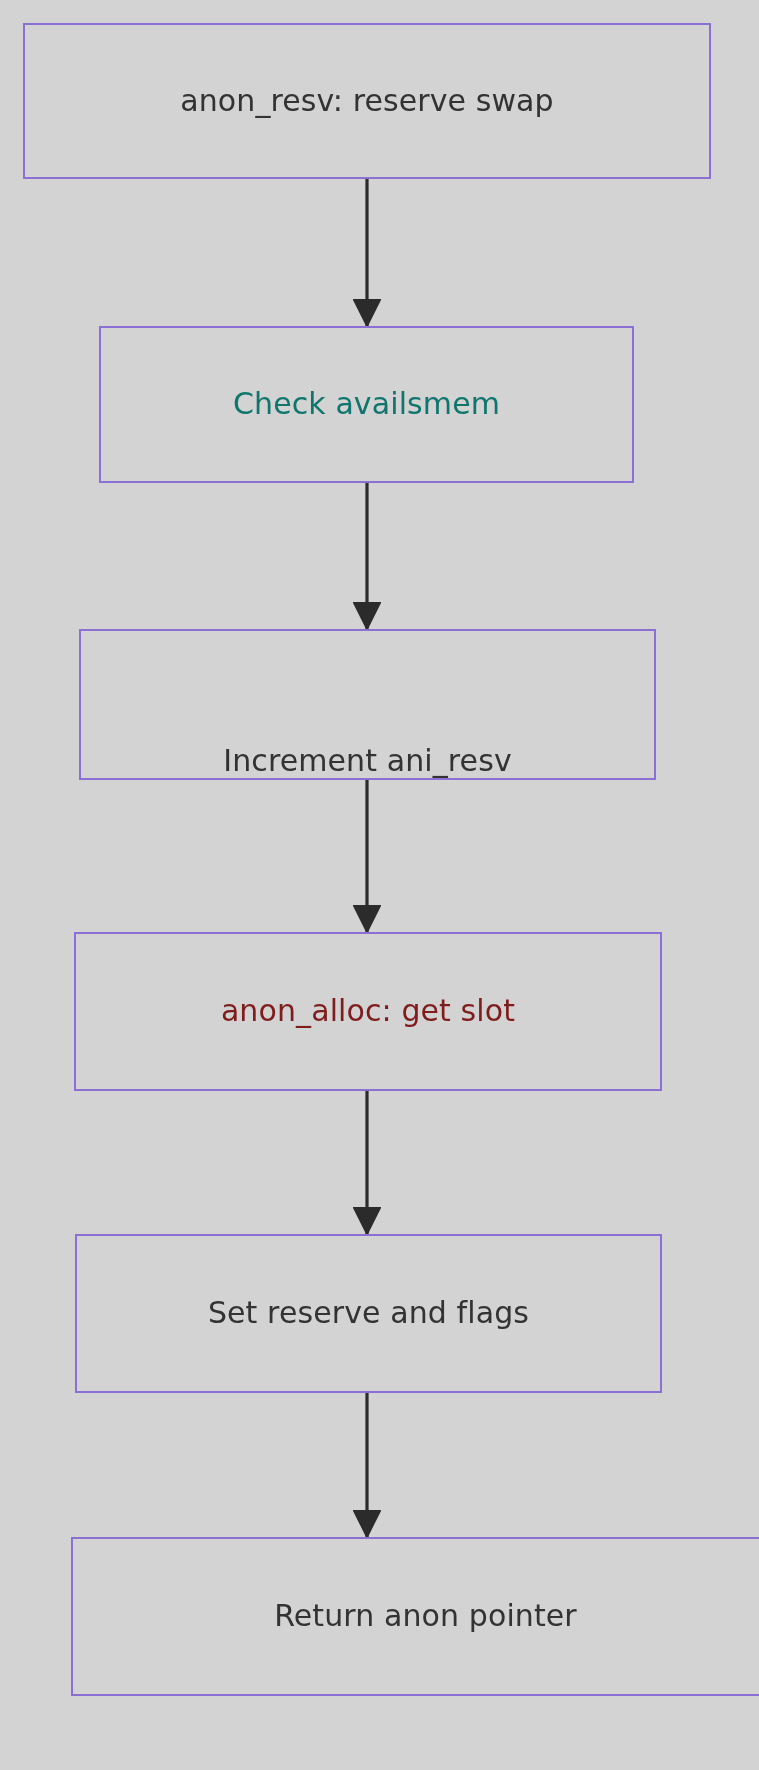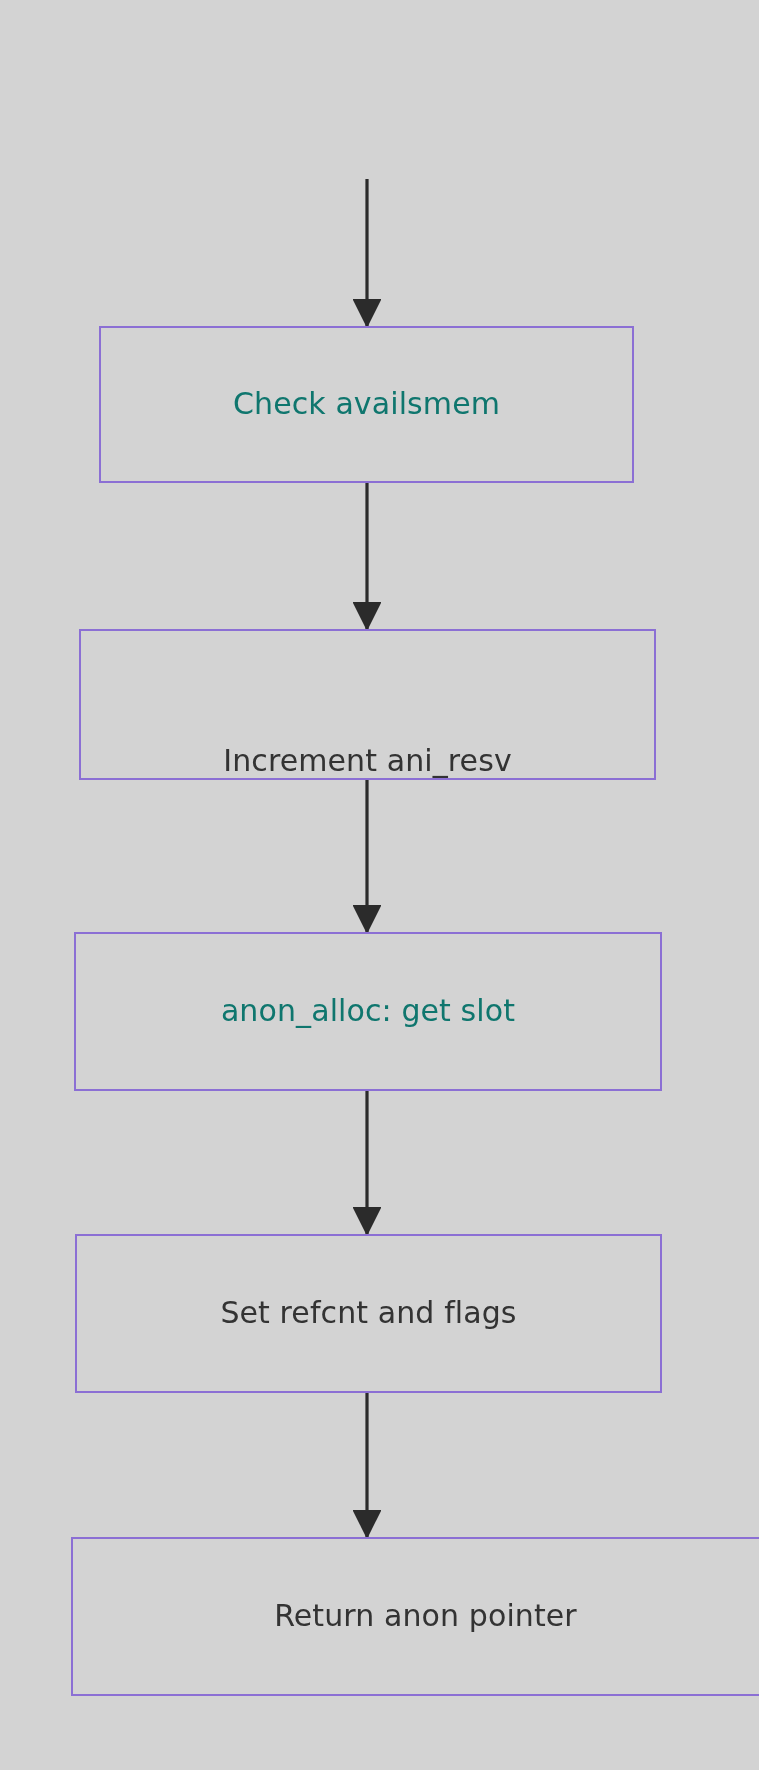--- a/index.html
+++ b/index.html
@@ -61,34 +61,37 @@
         <path d="M 0 0 L 9 4.5 L 0 9 z" fill="#2b2b2b"></path>
       </marker>
     </defs>
     <line x1="367" y1="179" x2="367" y2="326" stroke="#2b2b2b" stroke-width="3.2" marker-end="url(#arrowhead)"></line>
     <line x1="367" y1="483" x2="367" y2="629" stroke="#2b2b2b" stroke-width="3.2" marker-end="url(#arrowhead)"></line>
     <line x1="367" y1="780" x2="367" y2="932" stroke="#2b2b2b" stroke-width="3.2" marker-end="url(#arrowhead)"></line>
     <line x1="367" y1="1091" x2="367" y2="1234" stroke="#2b2b2b" stroke-width="3.2" marker-end="url(#arrowhead)"></line>
     <line x1="367" y1="1393" x2="367" y2="1537" stroke="#2b2b2b" stroke-width="3.2" marker-end="url(#arrowhead)"></line>
   </svg>
 
+  <div class="flow-node" style="left: 23px; top: 23px; width: 688px; height: 156px; background: rgb(211, 211, 211); border-color: rgb(139, 111, 212);">
+    <span class="node-label" style="color: rgb(51, 51, 51);">anon_resv: reserve swap</span>
+  </div>
 
   <div class="flow-node" style="left: 99px; top: 326px; width: 535px; height: 157px; background: rgb(211, 211, 211); border-color: rgb(139, 111, 212);">
     <span class="node-label" style="color: #0f766e;">Check availsmem</span>
   </div>
 
   <div class="flow-node" style="left: 79px; top: 629px; width: 577px; height: 151px; background: rgb(211, 211, 211); border-color: rgb(139, 111, 212); align-items: flex-end;">
     <span class="node-label" style="color: rgb(51, 51, 51);">Increment ani_resv</span>
   </div>
 
   <div class="flow-node" style="left: 74px; top: 932px; width: 588px; height: 159px; background: rgb(211, 211, 211); border-color: rgb(139, 111, 212);">
-    <span class="node-label" style="color: #0f766e;">anon_alloc: get slot</span>
+    <span class="node-label" style="color: #7f1d1d;">anon_alloc: get slot</span>
   </div>
 
   <div class="flow-node" style="left: 75px; top: 1234px; width: 587px; height: 159px; background: rgb(211, 211, 211); border-color: rgb(139, 111, 212);">
-    <span class="node-label" style="color: rgb(51, 51, 51);">Set refcnt and flags</span>
+    <span class="node-label" style="color: rgb(51, 51, 51);">Set reserve and flags</span>
   </div>
 
   <div class="flow-node" style="left: 71px; top: 1537px; width: 709px; height: 159px; background: rgb(211, 211, 211); border-color: rgb(139, 111, 212);">
     <span class="node-label" style="color: rgb(51, 51, 51);">Return anon pointer</span>
   </div>
 
 </div>
 
 </body></html>

